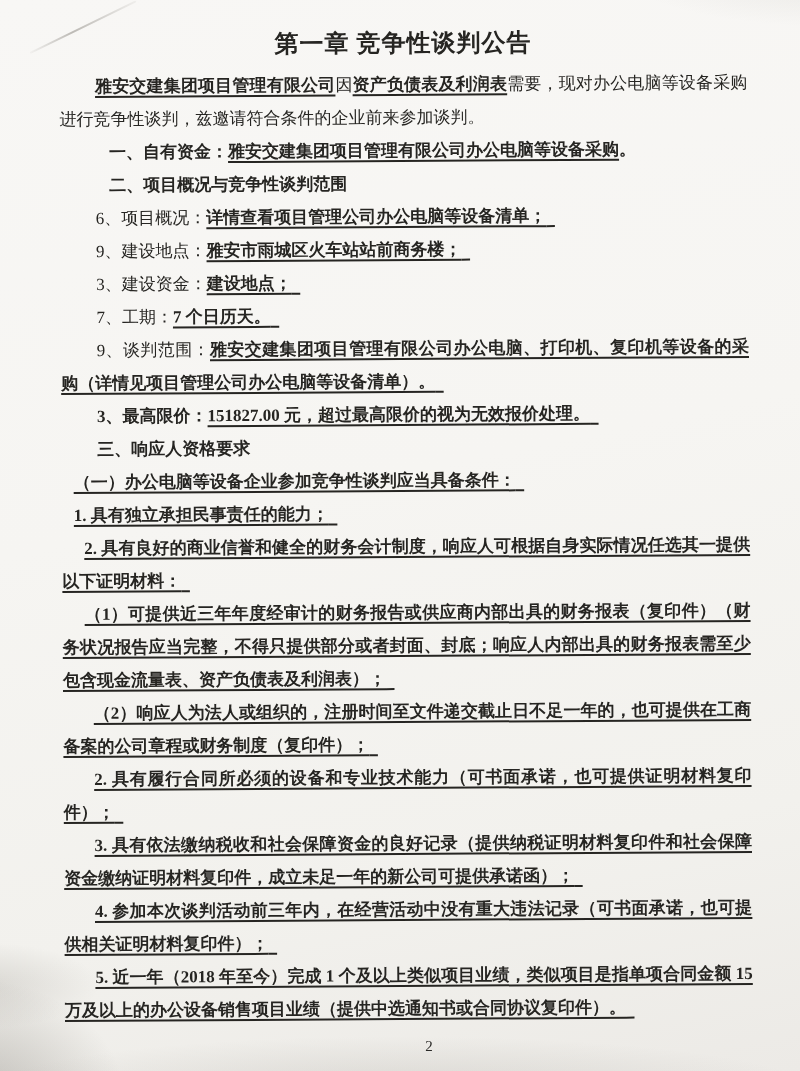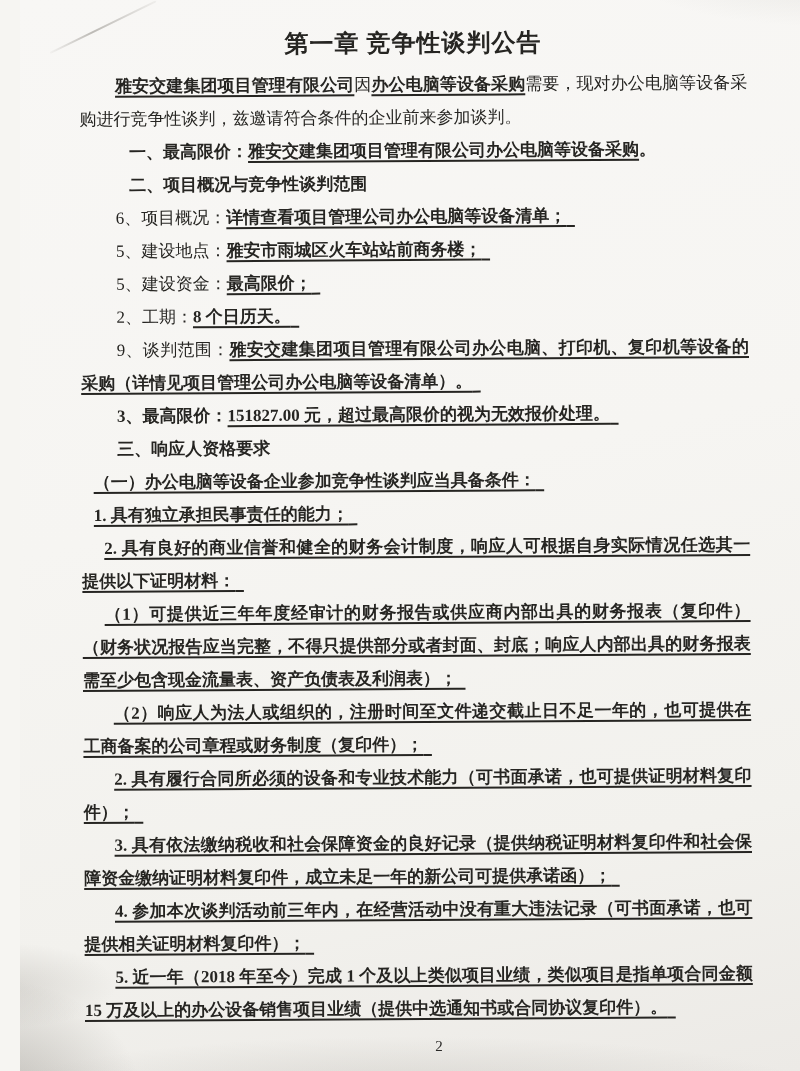--- a/index.html
+++ b/index.html
@@ -6,21 +6,20 @@
   body {
     width:800px; height:1071px;
     position:relative; overflow:hidden;
     background:#f6f5f2;
     font-family:"Liberation Serif","DejaVu Serif",serif;
     color:#262522;
   }
   .paper {
     position:absolute; inset:0;
     background:linear-gradient(168deg,#f8f7f5 0%,#f6f5f2 45%,#f2f1ed 78%,#eceae6 100%);
-    margin-left:20px;
   }
   .paper::before {
     content:""; position:absolute; inset:0; pointer-events:none;
     background:
       radial-gradient(26% 16% at -3% 103%, rgba(110,105,97,.38), transparent 72%),
       radial-gradient(70% 7% at 50% 102%, rgba(140,135,127,.22), transparent 75%),
       radial-gradient(18% 5% at -2% 92%, rgba(120,114,106,.20), transparent 80%),
       radial-gradient(35% 6% at 105% -2%, rgba(150,146,138,.14), transparent 75%);
   }
   .fold-mark {
@@ -63,33 +62,33 @@
 </head>
 <body>
 
 <div class="paper">
   <div class="fold-mark"></div>
 
   <div class="content">
 
     <h1 class="doc-title">第一章 竞争性谈判公告</h1>
 
-    <p class="para ind-xl"><span class="b u">雅安交建集团项目管理有限公司</span><span>因</span><span class="b u">办公电脑等设备采购</span><span>需要，现对办公电脑等设备采购进行竞争性谈判，兹邀请符合条件的企业前来参加谈判。</span></p>
+    <p class="para ind-xl"><span class="b u">雅安交建集团项目管理有限公司</span><span>因</span><span class="b u">资产负债表及利润表</span><span>需要，现对办公电脑等设备采购进行竞争性谈判，兹邀请符合条件的企业前来参加谈判。</span></p>
 
-    <p class="para ind-xxl"><span class="b">一、最高限价：</span><span class="b u">雅安交建集团项目管理有限公司办公电脑等设备采购</span><span class="b">。</span></p>
+    <p class="para ind-xxl"><span class="b">一、自有资金：</span><span class="b u">雅安交建集团项目管理有限公司办公电脑等设备采购</span><span class="b">。</span></p>
 
     <p class="para ind-xxl"><span class="b">二、项目概况与竞争性谈判范围</span></p>
 
     <p class="para ind-xl"><span>6、项目概况：</span><span class="b u tail">详情查看项目管理公司办公电脑等设备清单；</span></p>
 
-    <p class="para ind-xl"><span>5、建设地点：</span><span class="b u tail">雅安市雨城区火车站站前商务楼；</span></p>
+    <p class="para ind-xl"><span>9、建设地点：</span><span class="b u tail">雅安市雨城区火车站站前商务楼；</span></p>
 
-    <p class="para ind-xl"><span>5、建设资金：</span><span class="b u tail">最高限价；</span></p>
+    <p class="para ind-xl"><span>3、建设资金：</span><span class="b u tail">建设地点；</span></p>
 
-    <p class="para ind-xl"><span>2、工期：</span><span class="b u tail">8 个日历天。</span></p>
+    <p class="para ind-xl"><span>7、工期：</span><span class="b u tail">7 个日历天。</span></p>
 
     <p class="para ind-xl"><span>9、谈判范围：</span><span class="b u tail">雅安交建集团项目管理有限公司办公电脑、打印机、复印机等设备的采购（详情见项目管理公司办公电脑等设备清单）。</span></p>
 
     <p class="para ind-xl"><span class="b">3、最高限价：</span><span class="b u tail">151827.00 元，超过最高限价的视为无效报价处理。</span></p>
 
     <p class="para ind-xl"><span class="b">三、响应人资格要求</span></p>
 
     <p class="para ind-sm"><span class="b u tail">（一）办公电脑等设备企业参加竞争性谈判应当具备条件：</span></p>
 
     <p class="para ind-sm"><span class="b u tail">1. 具有独立承担民事责任的能力；</span></p>

